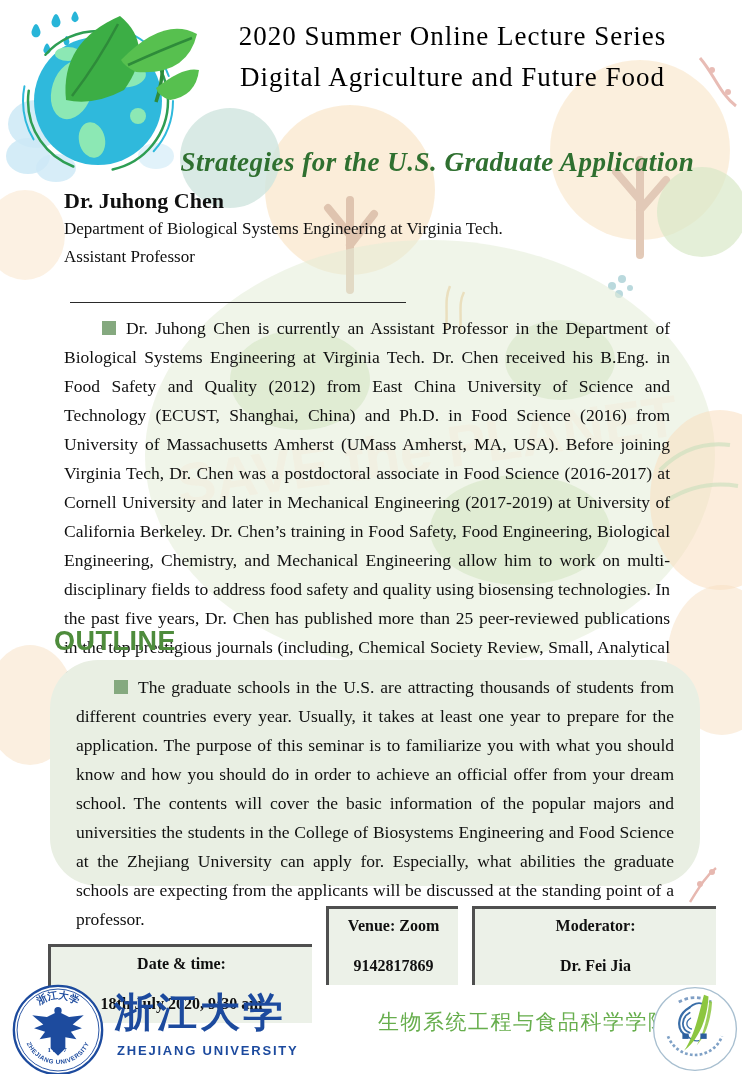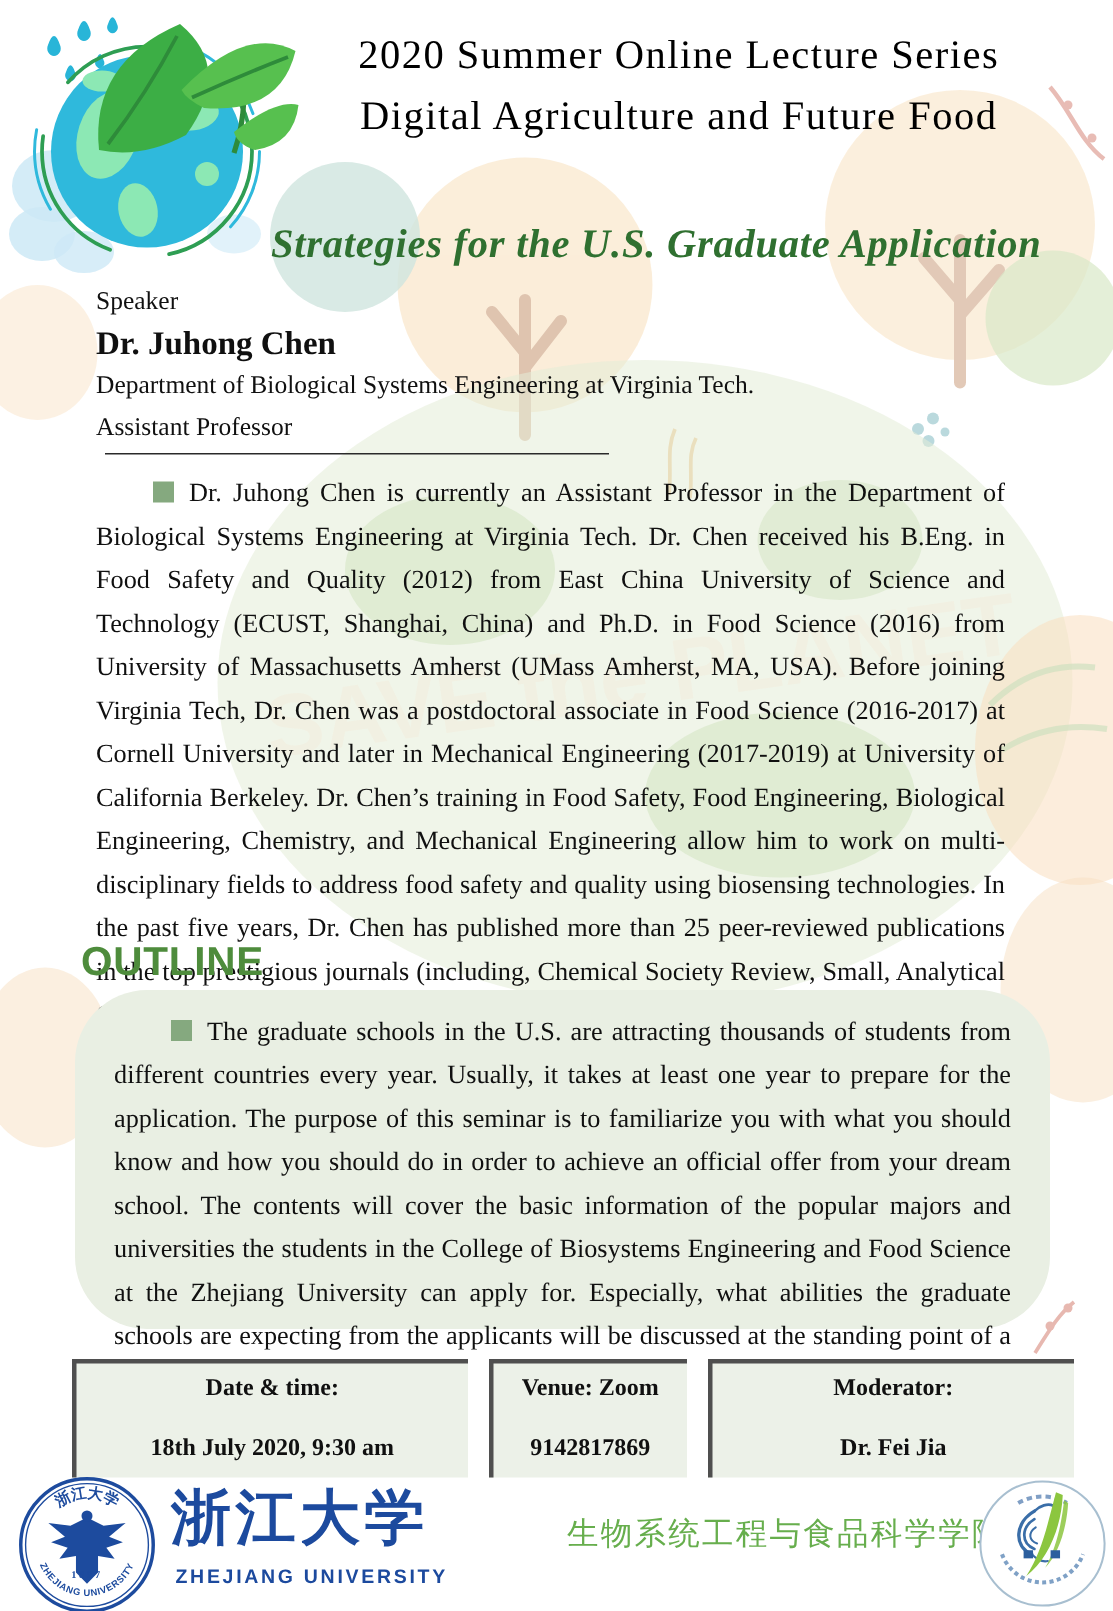--- a/index.html
+++ b/index.html
@@ -52,21 +52,21 @@
 
   
   .info-row{left:48px;top:906px;width:668px;display:flex;gap:14px;}
   .info-box{
     background:#ecf1e8;border-top:3px solid #4f4f4f;border-left:3px solid #4f4f4f;
     height:60px;display:flex;flex-direction:column;justify-content:space-between;
     padding:7px 4px 9px 4px;box-sizing:content-box;
     text-align:center;font-weight:bold;font-size:16px;
   }
   .info-box .lbl,.info-box .val{line-height:20px;}
-  .ib-1{width:278px;} .ib-2{width:133px;} .ib-3{width:256px;}
+  .ib-1{width:278px;margin-top:38px;} .ib-2{width:133px;} .ib-3{width:256px;}
 
   
   .zju-cn{
     left:114px;top:990px;font-family:"DejaVu Sans",sans-serif;
     font-weight:bold;font-size:40px;line-height:44px;color:#1c4a9e;letter-spacing:3px;
   }
   .zju-en{
     left:117px;top:1043px;font-family:"Liberation Sans",sans-serif;
     font-weight:bold;font-size:13px;color:#1c4a9e;letter-spacing:1.8px;
   }
@@ -166,21 +166,20 @@
     </g>
   </svg>
 
   <div class="fg series-title">
     <div>2020 Summer Online Lecture Series</div>
     <div>Digital Agriculture and Future Food</div>
   </div>
   <div class="fg lecture-title">Strategies for the U.S. Graduate Application</div>
 
   <div class="fg speaker">
-    <div>Speaker</div>
     <div class="name">Dr. Juhong Chen</div>
     <div>Department of Biological Systems Engineering at Virginia Tech.</div>
     <div>Assistant Professor</div>
   </div>
   <div class="fg divider"></div>
 
   <p class="fg para bio"><span class="bullet"></span><span>Dr. Juhong Chen is currently an Assistant Professor in the Department of Biological Systems Engineering at Virginia Tech. Dr. Chen received his B.Eng. in Food Safety and Quality (2012) from East China University of Science and Technology (ECUST, Shanghai, China) and Ph.D. in Food Science (2016) from University of Massachusetts Amherst (UMass Amherst, MA, USA). Before joining Virginia Tech, Dr. Chen was a postdoctoral associate in Food Science (2016-2017) at Cornell University and later in Mechanical Engineering (2017-2019) at University of California Berkeley. Dr. Chen’s training in Food Safety, Food Engineering, Biological Engineering, Chemistry, and Mechanical Engineering allow him to work on multi-disciplinary fields to address food safety and quality using biosensing technologies. In the past five years, Dr. Chen has published more than 25 peer-reviewed publications in the top prestigious journals (including, Chemical Society Review, Small, Analytical Chemistry, Lab on a Chip, Nanoscale, Biosensors and Bioelectronics, and so on).</span></p>
 
   <div class="fg outline-heading">OUTLINE</div>
   <div class="fg outline-panel"></div>

